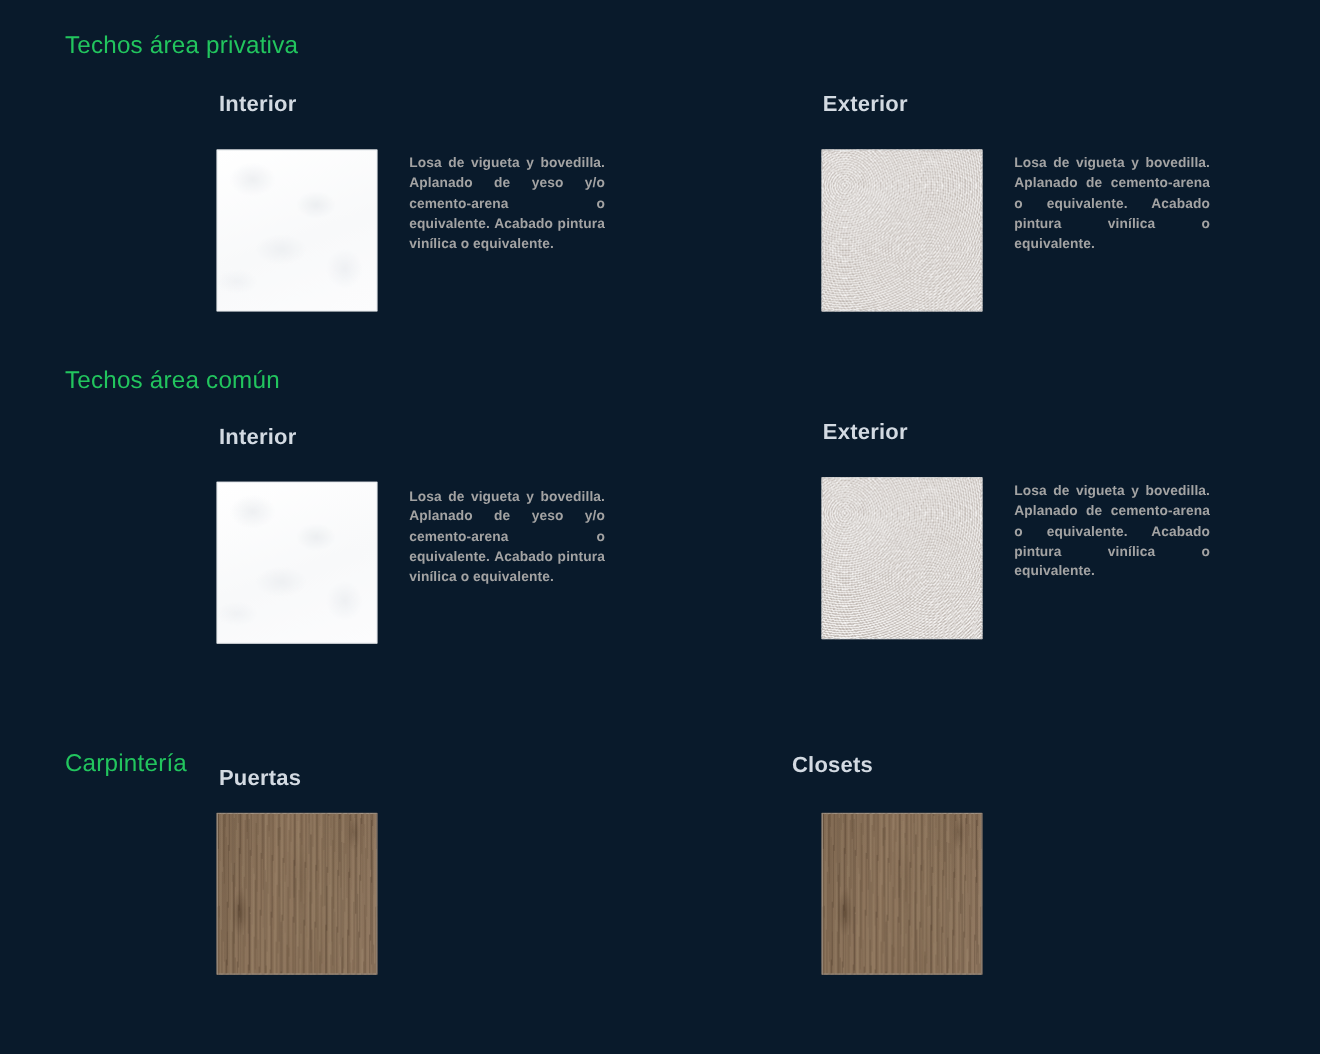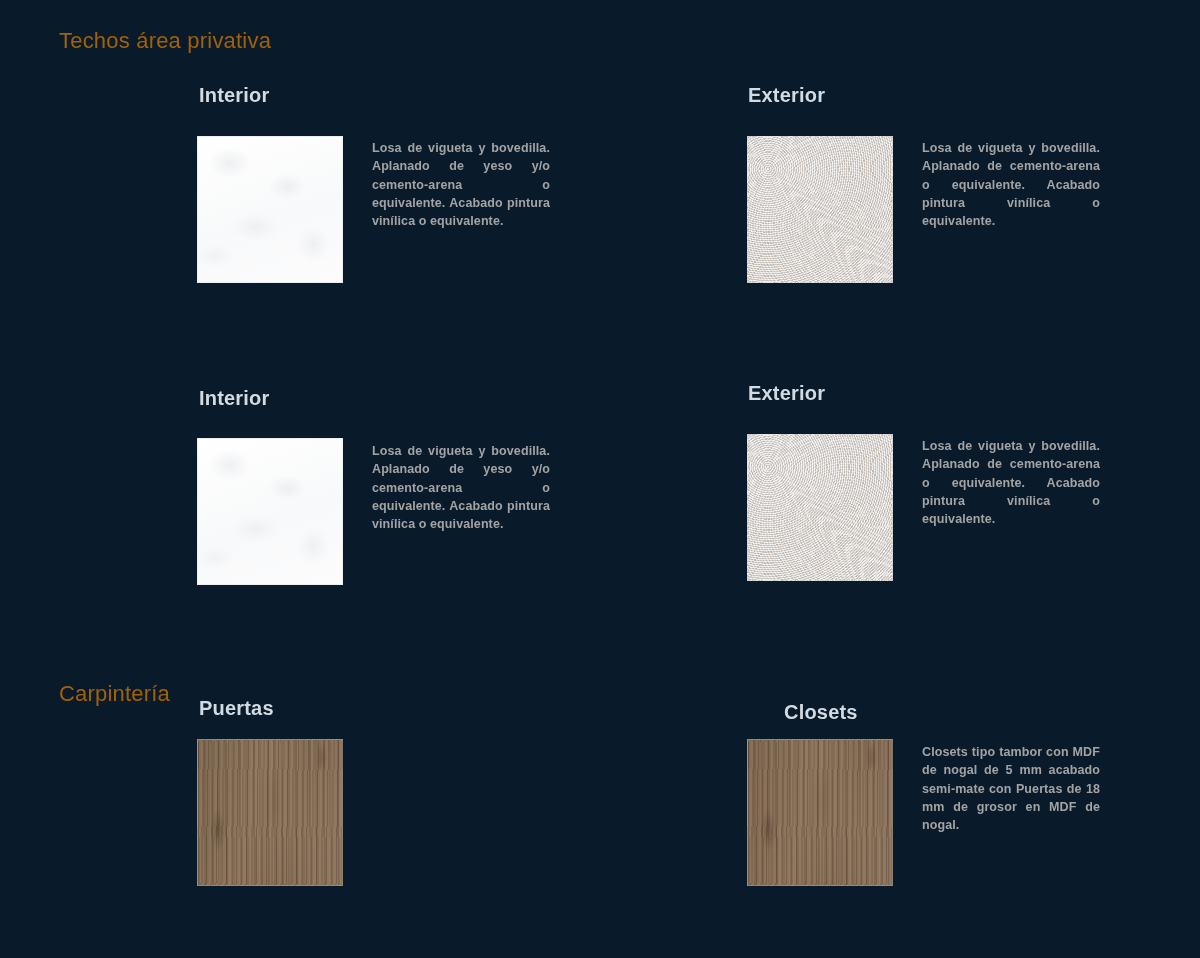--- a/index.html
+++ b/index.html
@@ -9,21 +9,21 @@
     font-family:"Liberation Sans", sans-serif;
     overflow:hidden;
   }
   .page { position:relative; width:1200px; height:958px; background:#091a2b; }
 
   .section-title {
     position:absolute;
     left:59px;
     font-size:22px;
     font-weight:400;
-    color:#a16207;
+    color:#22c55e;
     letter-spacing:0.2px;
     white-space:nowrap;
   }
 
   .sub-title {
     position:absolute;
     font-size:20px;
     font-weight:700;
     color:#d3dae2;
     letter-spacing:0.2px;
@@ -107,39 +107,39 @@
   <div class="swatch sw-white" style="left:197px; top:136px;"></div>
 
   <p class="desc" style="left:372px; top:139px;">Losa de vigueta y bovedilla. Aplanado de yeso y/o cemento-arena o equivalente. Acabado pintura vinílica o equivalente.</p>
 
   <h3 class="sub-title" style="left:748px; top:84px;">Exterior</h3>
 
   <div class="swatch sw-stucco" style="left:747px; top:136px;"></div>
 
   <p class="desc" style="left:922px; top:139px;">Losa de vigueta y bovedilla. Aplanado de cemento-arena o equivalente. Acabado pintura vinílica o equivalente.</p>
 
+  <h2 class="section-title" style="top:333px;">Techos área común</h2>
 
   <h3 class="sub-title" style="left:199px; top:387px;">Interior</h3>
 
   <div class="swatch sw-white" style="left:197px; top:438px;"></div>
 
   <p class="desc" style="left:372px; top:442px;">Losa de vigueta y bovedilla. Aplanado de yeso y/o cemento-arena o equivalente. Acabado pintura vinílica o equivalente.</p>
 
   <h3 class="sub-title" style="left:748px; top:382px;">Exterior</h3>
 
   <div class="swatch sw-stucco" style="left:747px; top:434px;"></div>
 
   <p class="desc" style="left:922px; top:437px;">Losa de vigueta y bovedilla. Aplanado de cemento-arena o equivalente. Acabado pintura vinílica o equivalente.</p>
 
   <h2 class="section-title" style="top:637px;margin-top:44px;">Carpintería</h2>
 
   <h3 class="sub-title" style="left:199px; top:697px;">Puertas</h3>
 
   <div class="swatch sw-wood" style="left:197px; top:739px;"></div>
 
 
-  <h3 class="sub-title" style="left:784px; top:685px;margin-top:16px;">Closets</h3>
+  <h3 class="sub-title" style="left:720px; top:685px;">Closets</h3>
 
   <div class="swatch sw-wood" style="left:747px; top:739px;"></div>
 
-  <p class="desc" style="left:922px; top:743px;">Closets tipo tambor con MDF de nogal de 5 mm acabado semi-mate con Puertas de 18 mm de grosor en MDF de nogal.</p>
 
 </div>
 
 </body></html>

